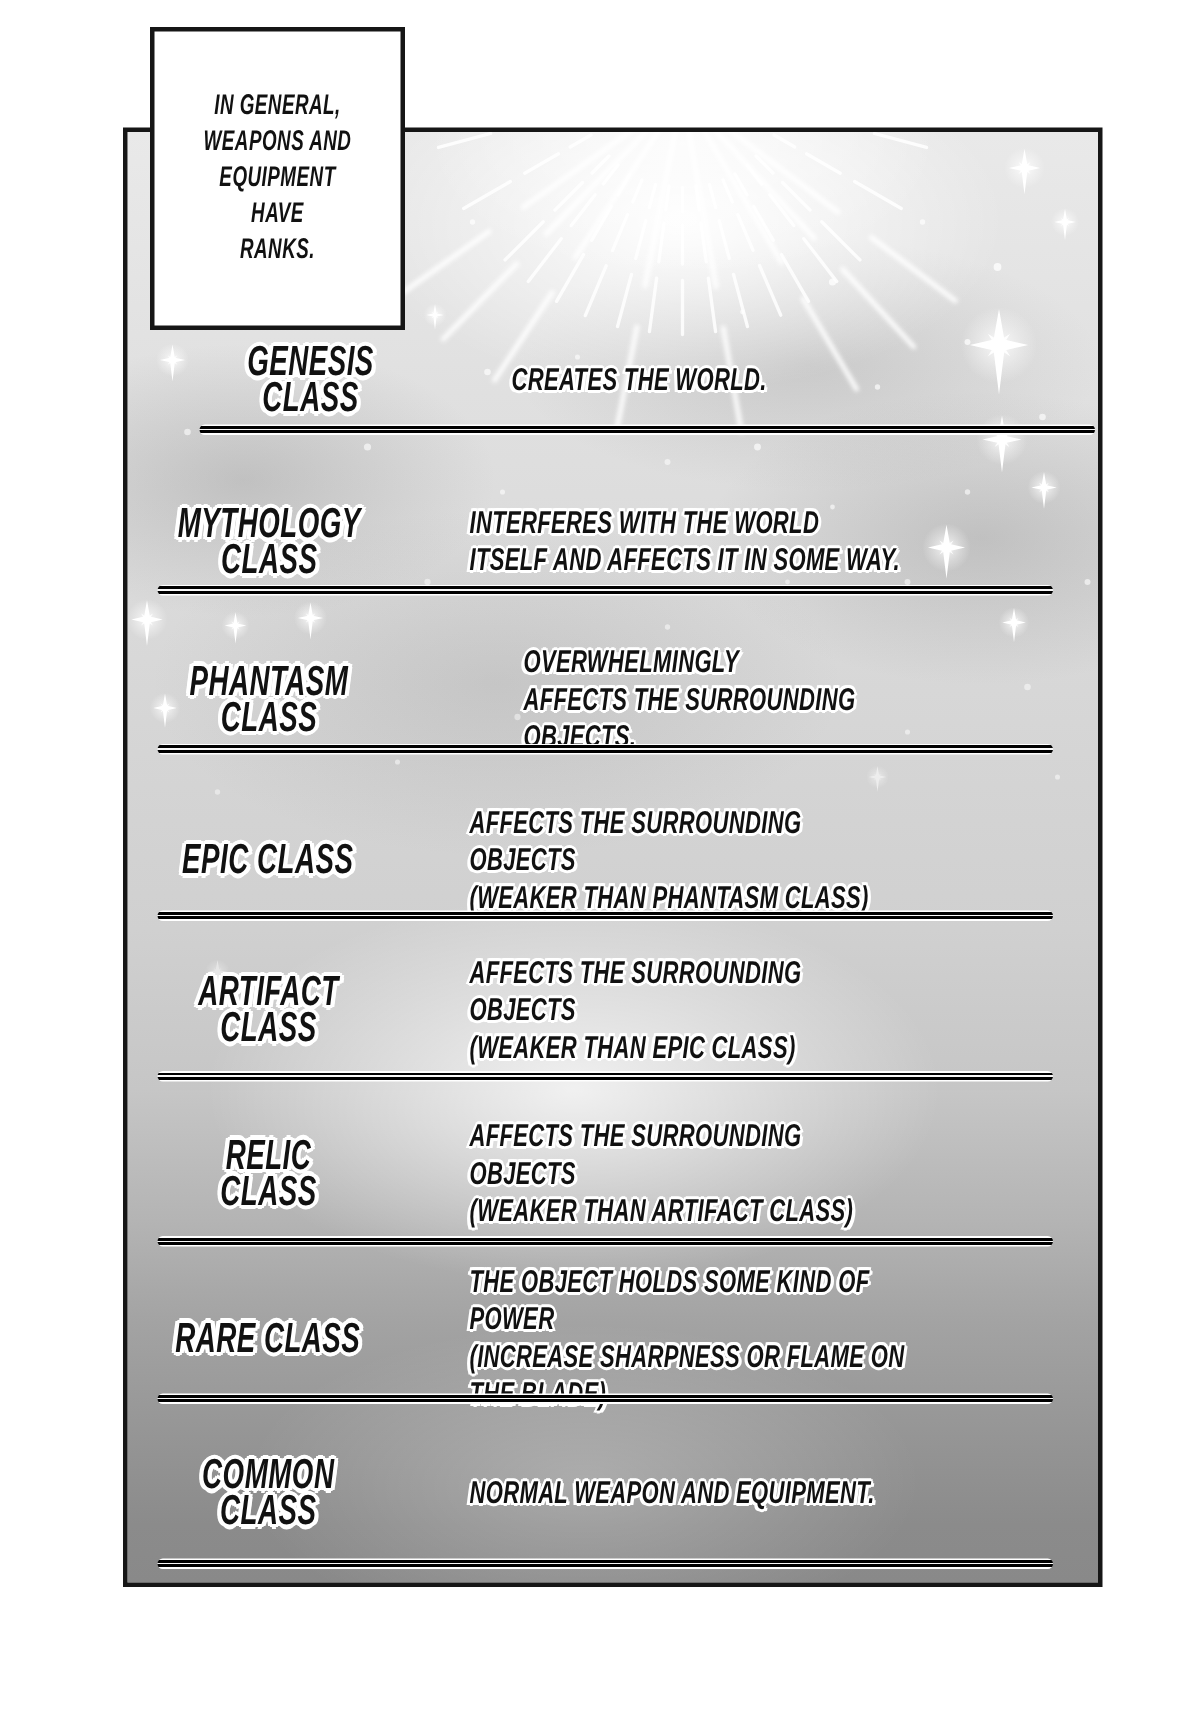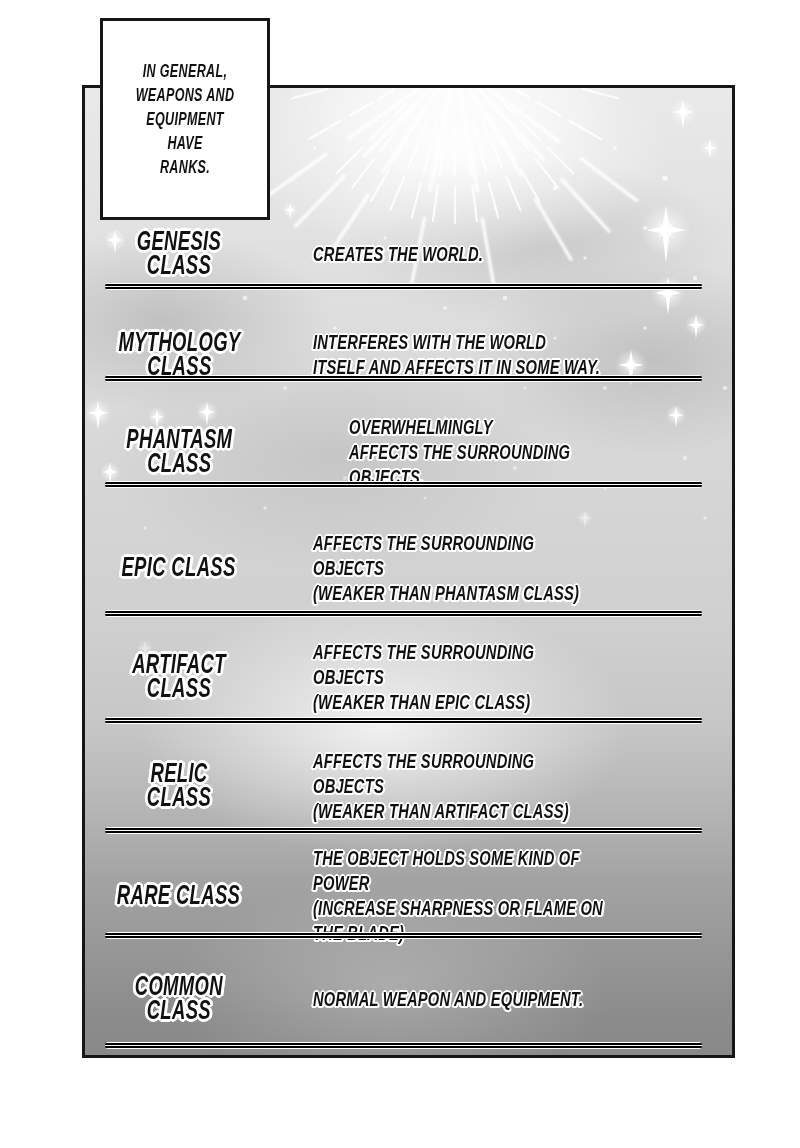--- a/index.html
+++ b/index.html
@@ -30,24 +30,24 @@
       radial-gradient(ellipse 260px 140px at 88% 28%, rgba(112,112,112,0.25), rgba(112,112,112,0) 70%),
       radial-gradient(ellipse 320px 160px at 38% 38%, rgba(128,128,128,0.20), rgba(128,128,128,0) 72%),
       radial-gradient(ellipse 280px 120px at 70% 16%, rgba(120,120,120,0.22), rgba(120,120,120,0) 70%),
       linear-gradient(#e9e9e9 0%,#e0e0e0 18%,#dadada 32%,#d4d4d4 45%,#d0d0d0 55%,#c6c6c6 66%,#b4b4b4 75%,#a3a3a3 82%,#959595 90%,#8b8b8b 96%,#898989 100%);
     overflow:hidden;
   }
   .fx{position:absolute;left:0;top:0;width:647px;height:967px;pointer-events:none;}
   .rows{position:absolute;left:0;top:0;width:647px;height:967px;z-index:2;}
 
   .row{position:relative;display:flex;align-items:center;box-sizing:border-box;}
-  .row:nth-child(1){height:202px;padding-top:128px;}
-  .row:nth-child(2){height:92px;padding-top:35px;}
+  .row:nth-child(1){height:202px;padding-top:128px;margin-left:28px;}
+  .row:nth-child(2){height:107px;padding-top:35px;}
   .row:nth-child(3){height:106px;padding-top:32px;gap:36px;}
-  .row:nth-child(4){height:129px;padding-top:29px;}
+  .row:nth-child(4){height:111px;padding-top:29px;}
   .row:nth-child(5){height:107px;padding-top:11px;}
   .row:nth-child(6){height:110px;padding-top:12px;justify-content:space-between;}
   .row:nth-child(7){height:105px;padding-top:17px;}
   .row:nth-child(8){height:110px;padding-top:8px;}
 
   .rank{width:188px;flex:0 0 188px;display:flex;justify-content:center;}
   .rank-text{
     white-space:pre-line;text-align:center;color:#111111;font-weight:bold;
     font-size:28px;line-height:24px;letter-spacing:0.5px;
     transform:scaleX(0.66);transform-origin:center center;

